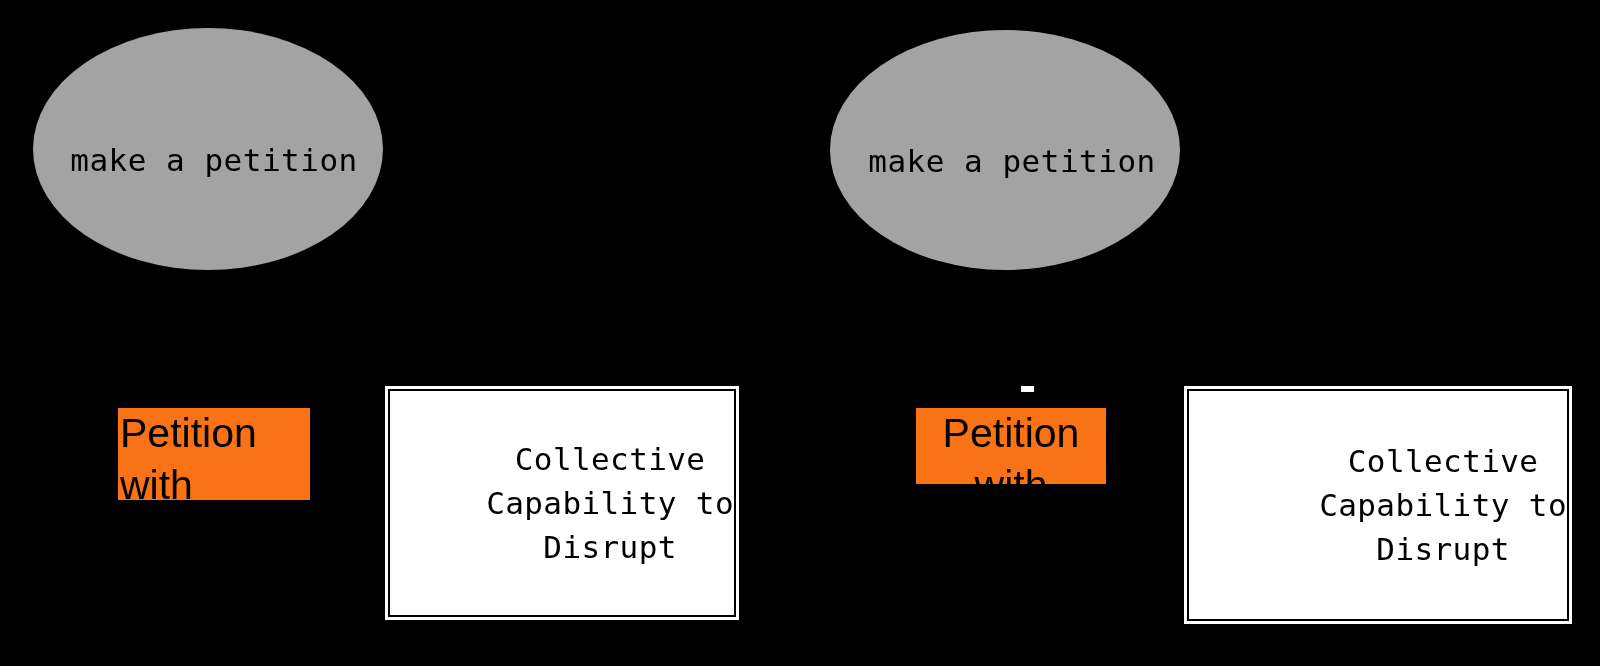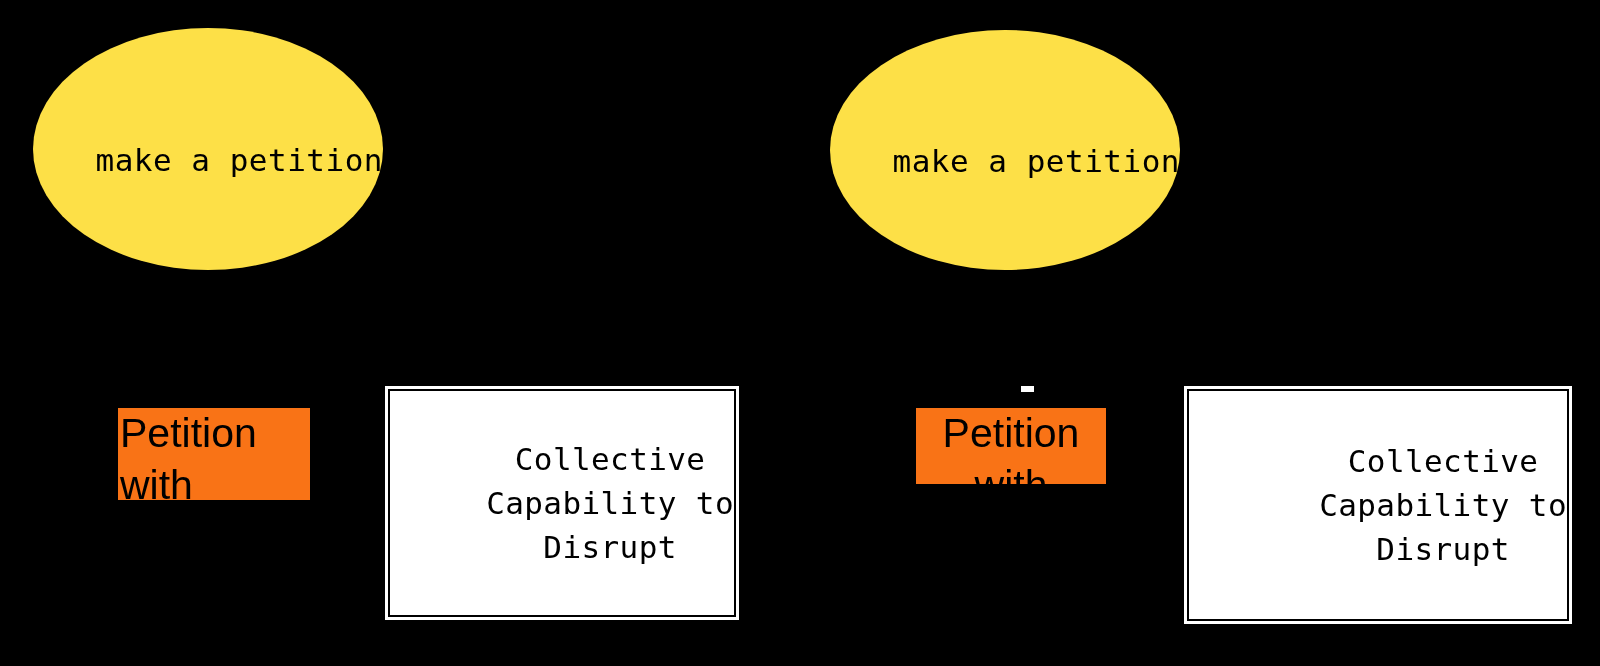--- a/index.html
+++ b/index.html
@@ -11,25 +11,25 @@
     position: relative;
     width: 1600px;
     height: 666px;
     background: #000000;
     overflow: hidden;
   }
 
   
   .ellipse-node {
     position: absolute;
-    background: #fde047;
+    background: #a3a3a3;
     border-radius: 50%;
     display: flex;
     align-items: center;
-    justify-content: flex-end;
+    justify-content: center;
   }
   .ellipse-label {
     font-family: "DejaVu Sans Mono", "Liberation Mono", monospace;
     font-size: 31px;
     line-height: 1;
     color: #000000;
     white-space: nowrap;
     letter-spacing: 0.5px;
   }
 

